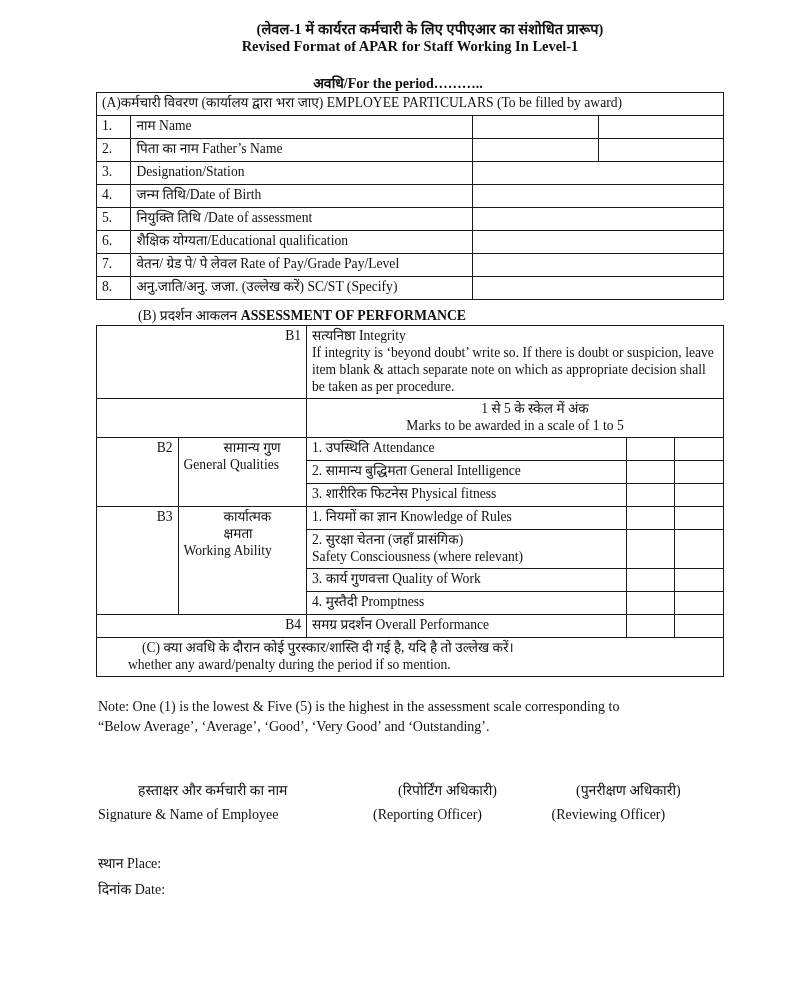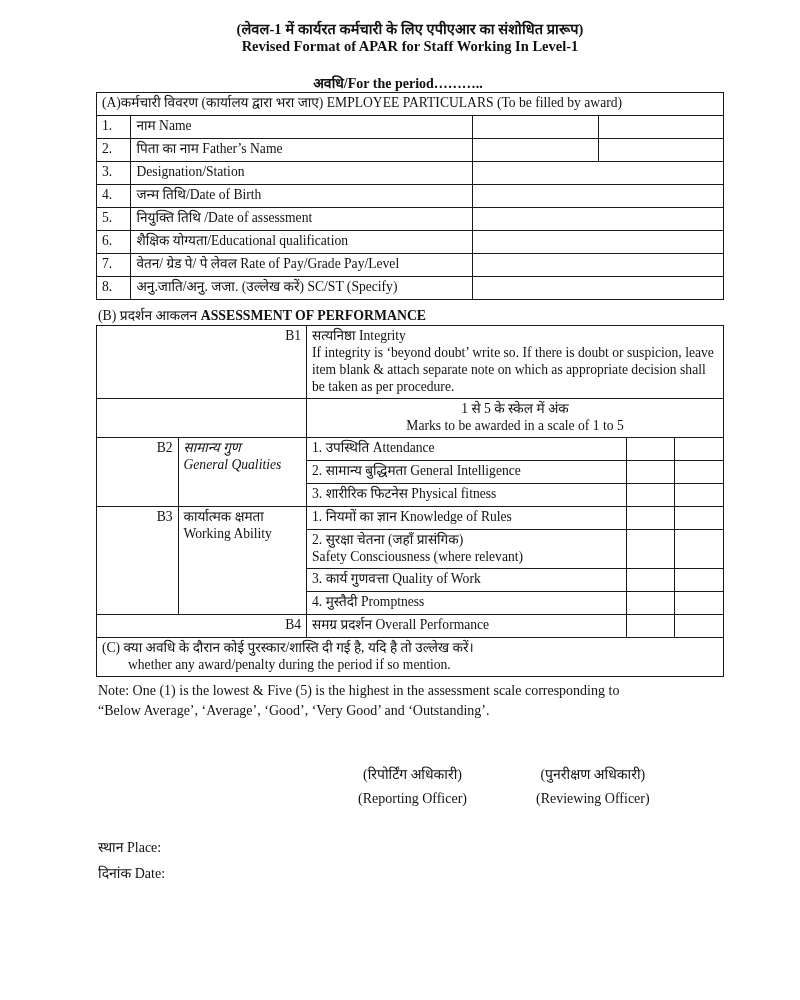--- a/index.html
+++ b/index.html
@@ -69,21 +69,20 @@
   }
   .b-label .en {
     font-weight: bold;
   }
   .ctr {
     text-align: right;
     vertical-align: middle;
   }
   .mid {
     vertical-align: middle;
-    font-style: italic;
   }
   .scalecell {
     text-align: center;
     line-height: 1.35;
     padding: 3px 4px;
   }
   .integrity {
     line-height: 1.3;
     padding: 3px 5px 5px 5px;
   }
@@ -91,21 +90,21 @@
     font-size: 13.8px;
     line-height: 1.45;
     padding: 4px 6px 10px 8px;
   }
   .sec-c .l2 {
     padding-left: 26px;
   }
   .note {
     font-size: 14px;
     line-height: 1.45;
-    margin-top: 4px;
+    margin-top: 20px;
     padding-left: 2px;
   }
   .sign {
     margin-top: 42px;
     position: relative;
     height: 72px;
     font-size: 14px;
   }
   .sign .col {
     position: absolute;
@@ -113,21 +112,21 @@
   }
   .sign .c1 { left: 2px; }
   .sign .c2 { left: 262px; text-align: center; }
   .sign .c3 { left: 440px; text-align: center; }
   .sign .r1 { line-height: 1.7; }
   .footer {
     font-size: 14px;
     line-height: 1.85;
     padding-left: 2px;
   }
-  .hi { font-family: "Liberation Serif", serif; }
+  .hi { font-family: "Liberation Serif", serif; margin-left: 40px; }
 </style>
 </head>
 <body>
 
 <div class="page">
 
   <div class="hdr">
     <div class="line1 hi">(लेवल-1 में कार्यरत कर्मचारी के लिए एपीएआर का संशोधित प्रारूप)</div>
     <div class="line2">Revised Format of APAR for Staff Working In Level-1</div>
   </div>
@@ -282,20 +281,24 @@
       </tr>
     </tbody>
   </table>
 
   <div class="note">
     <div>Note: One (1) is the lowest &amp; Five (5) is the highest in the assessment scale corresponding to</div>
     <div>“Below Average’, ‘Average’, ‘Good’, ‘Very Good’ and ‘Outstanding’.</div>
   </div>
 
   <div class="sign">
+    <div class="col c1">
+      <div class="hi r1">हस्ताक्षर और कर्मचारी का नाम</div>
+      <div class="r1">Signature &amp; Name of Employee</div>
+    </div>
     <div class="col c2">
       <div class="hi r1">(रिपोर्टिंग अधिकारी)</div>
       <div class="r1">(Reporting Officer)</div>
     </div>
     <div class="col c3">
       <div class="hi r1">(पुनरीक्षण अधिकारी)</div>
       <div class="r1">(Reviewing Officer)</div>
     </div>
   </div>
 

